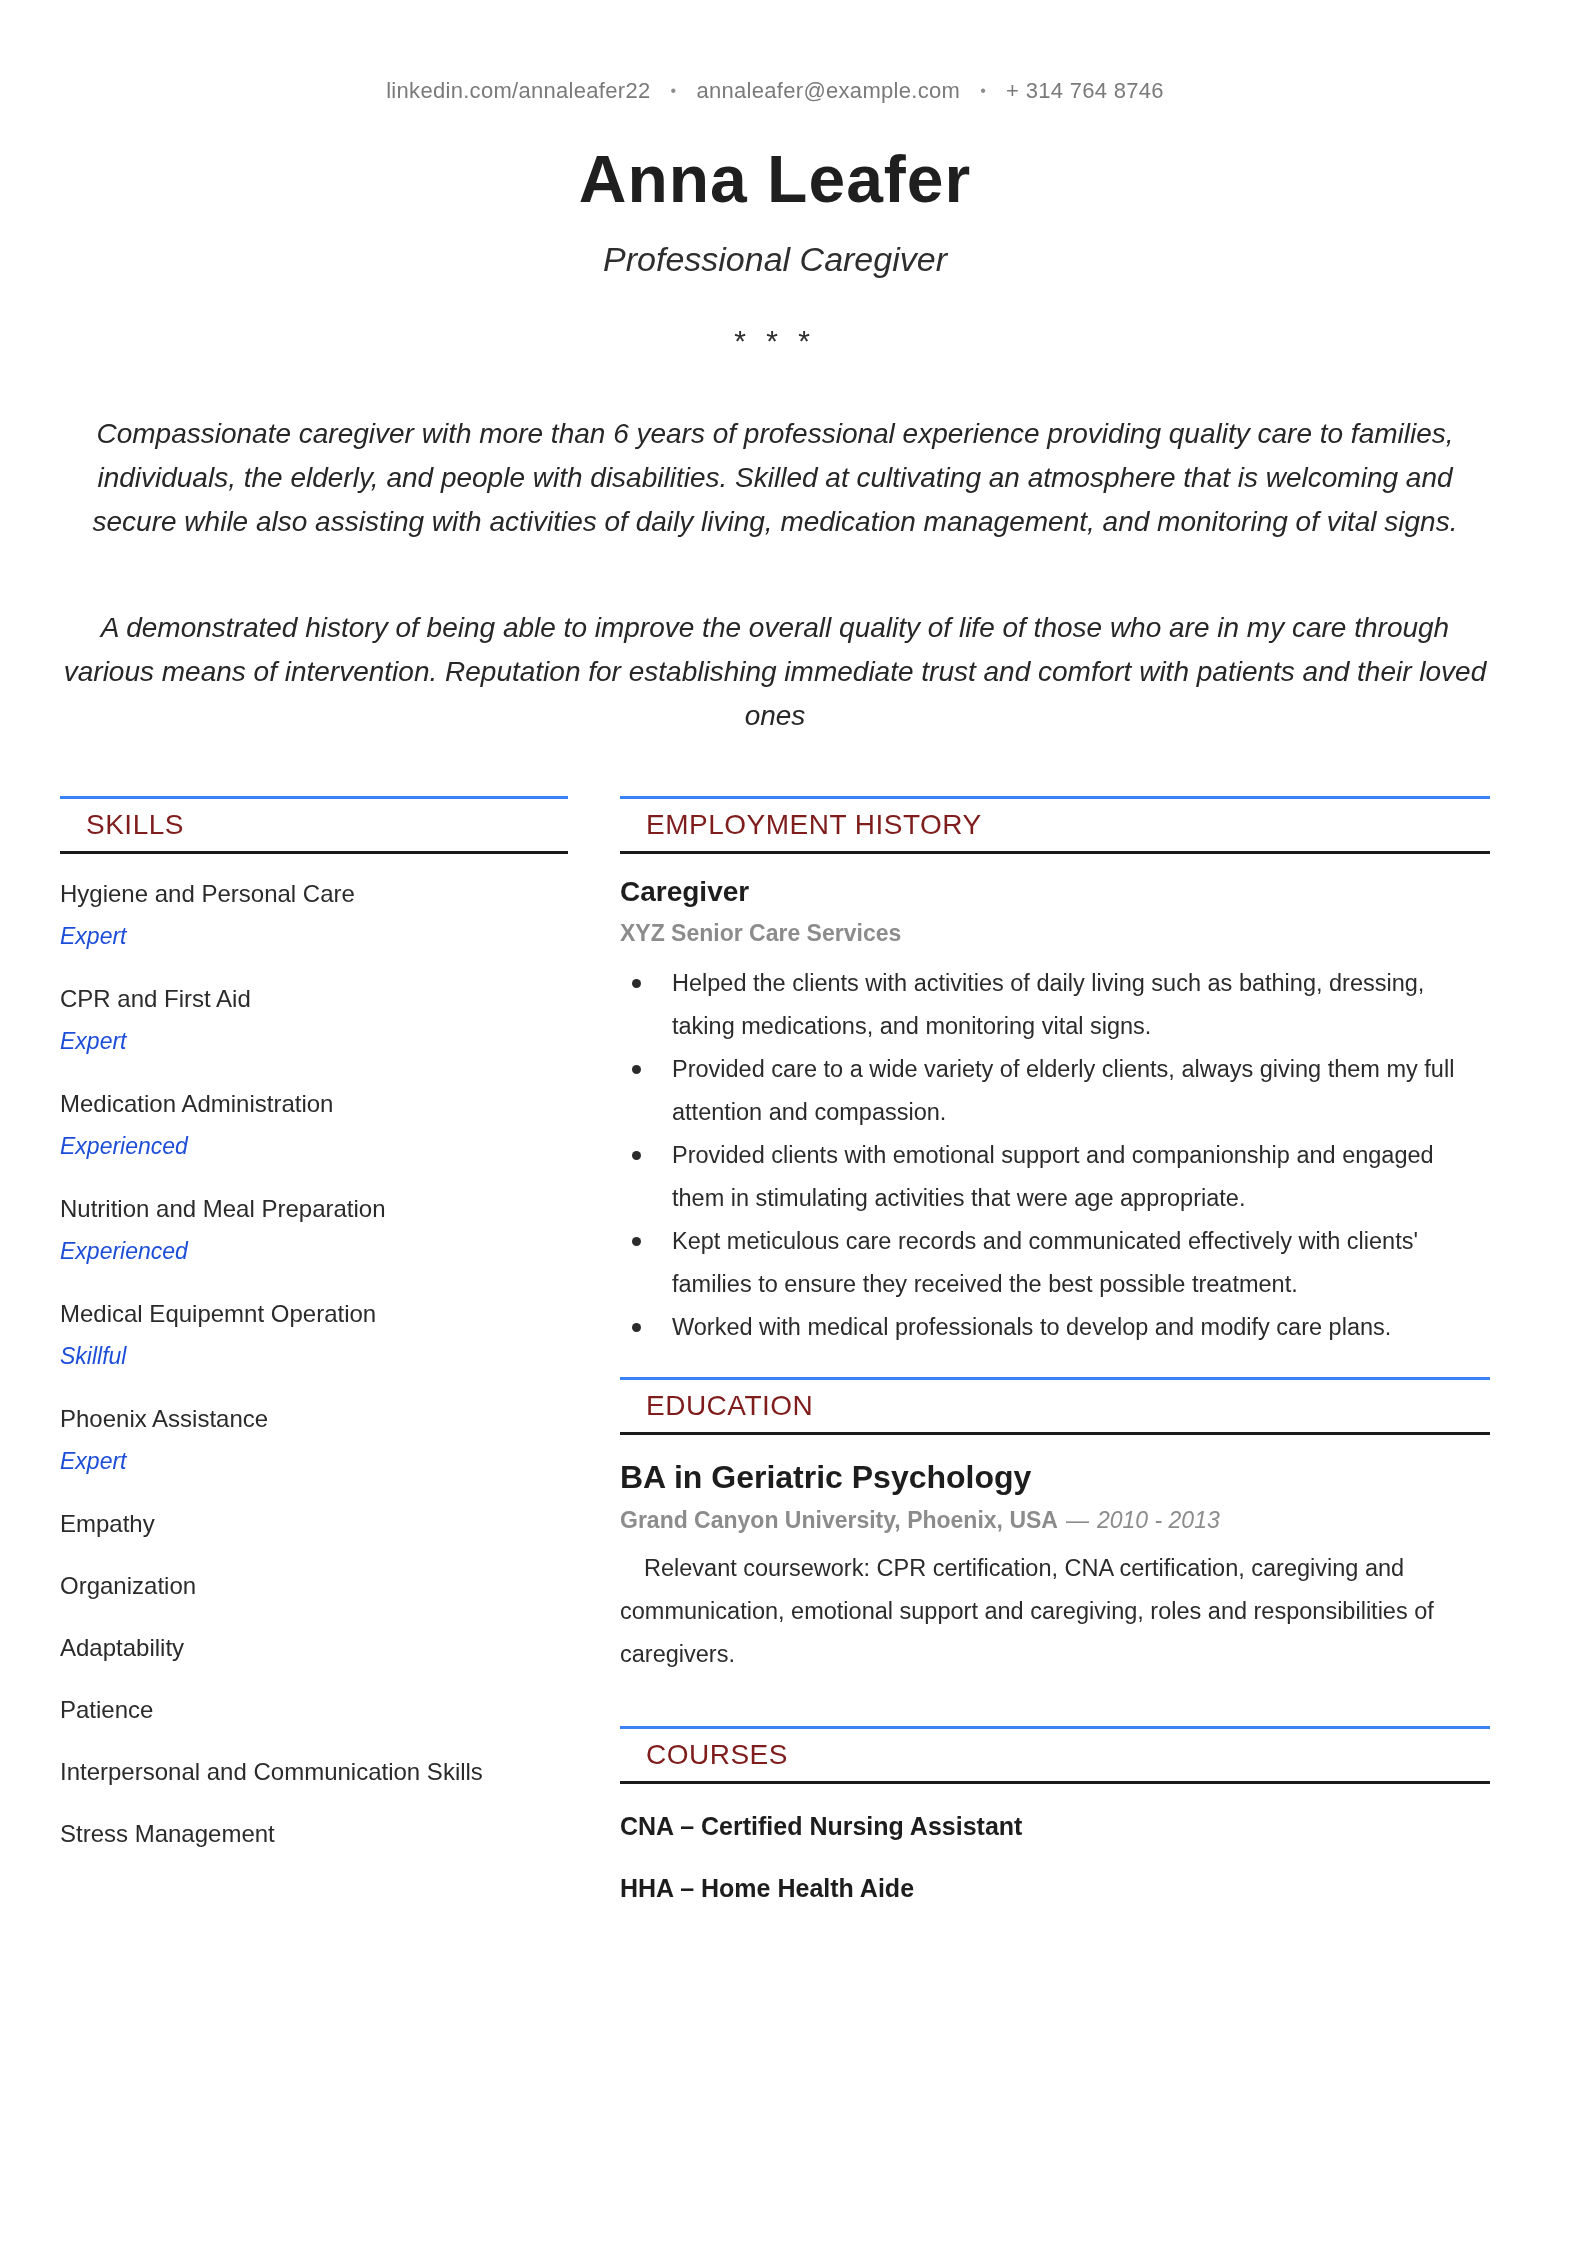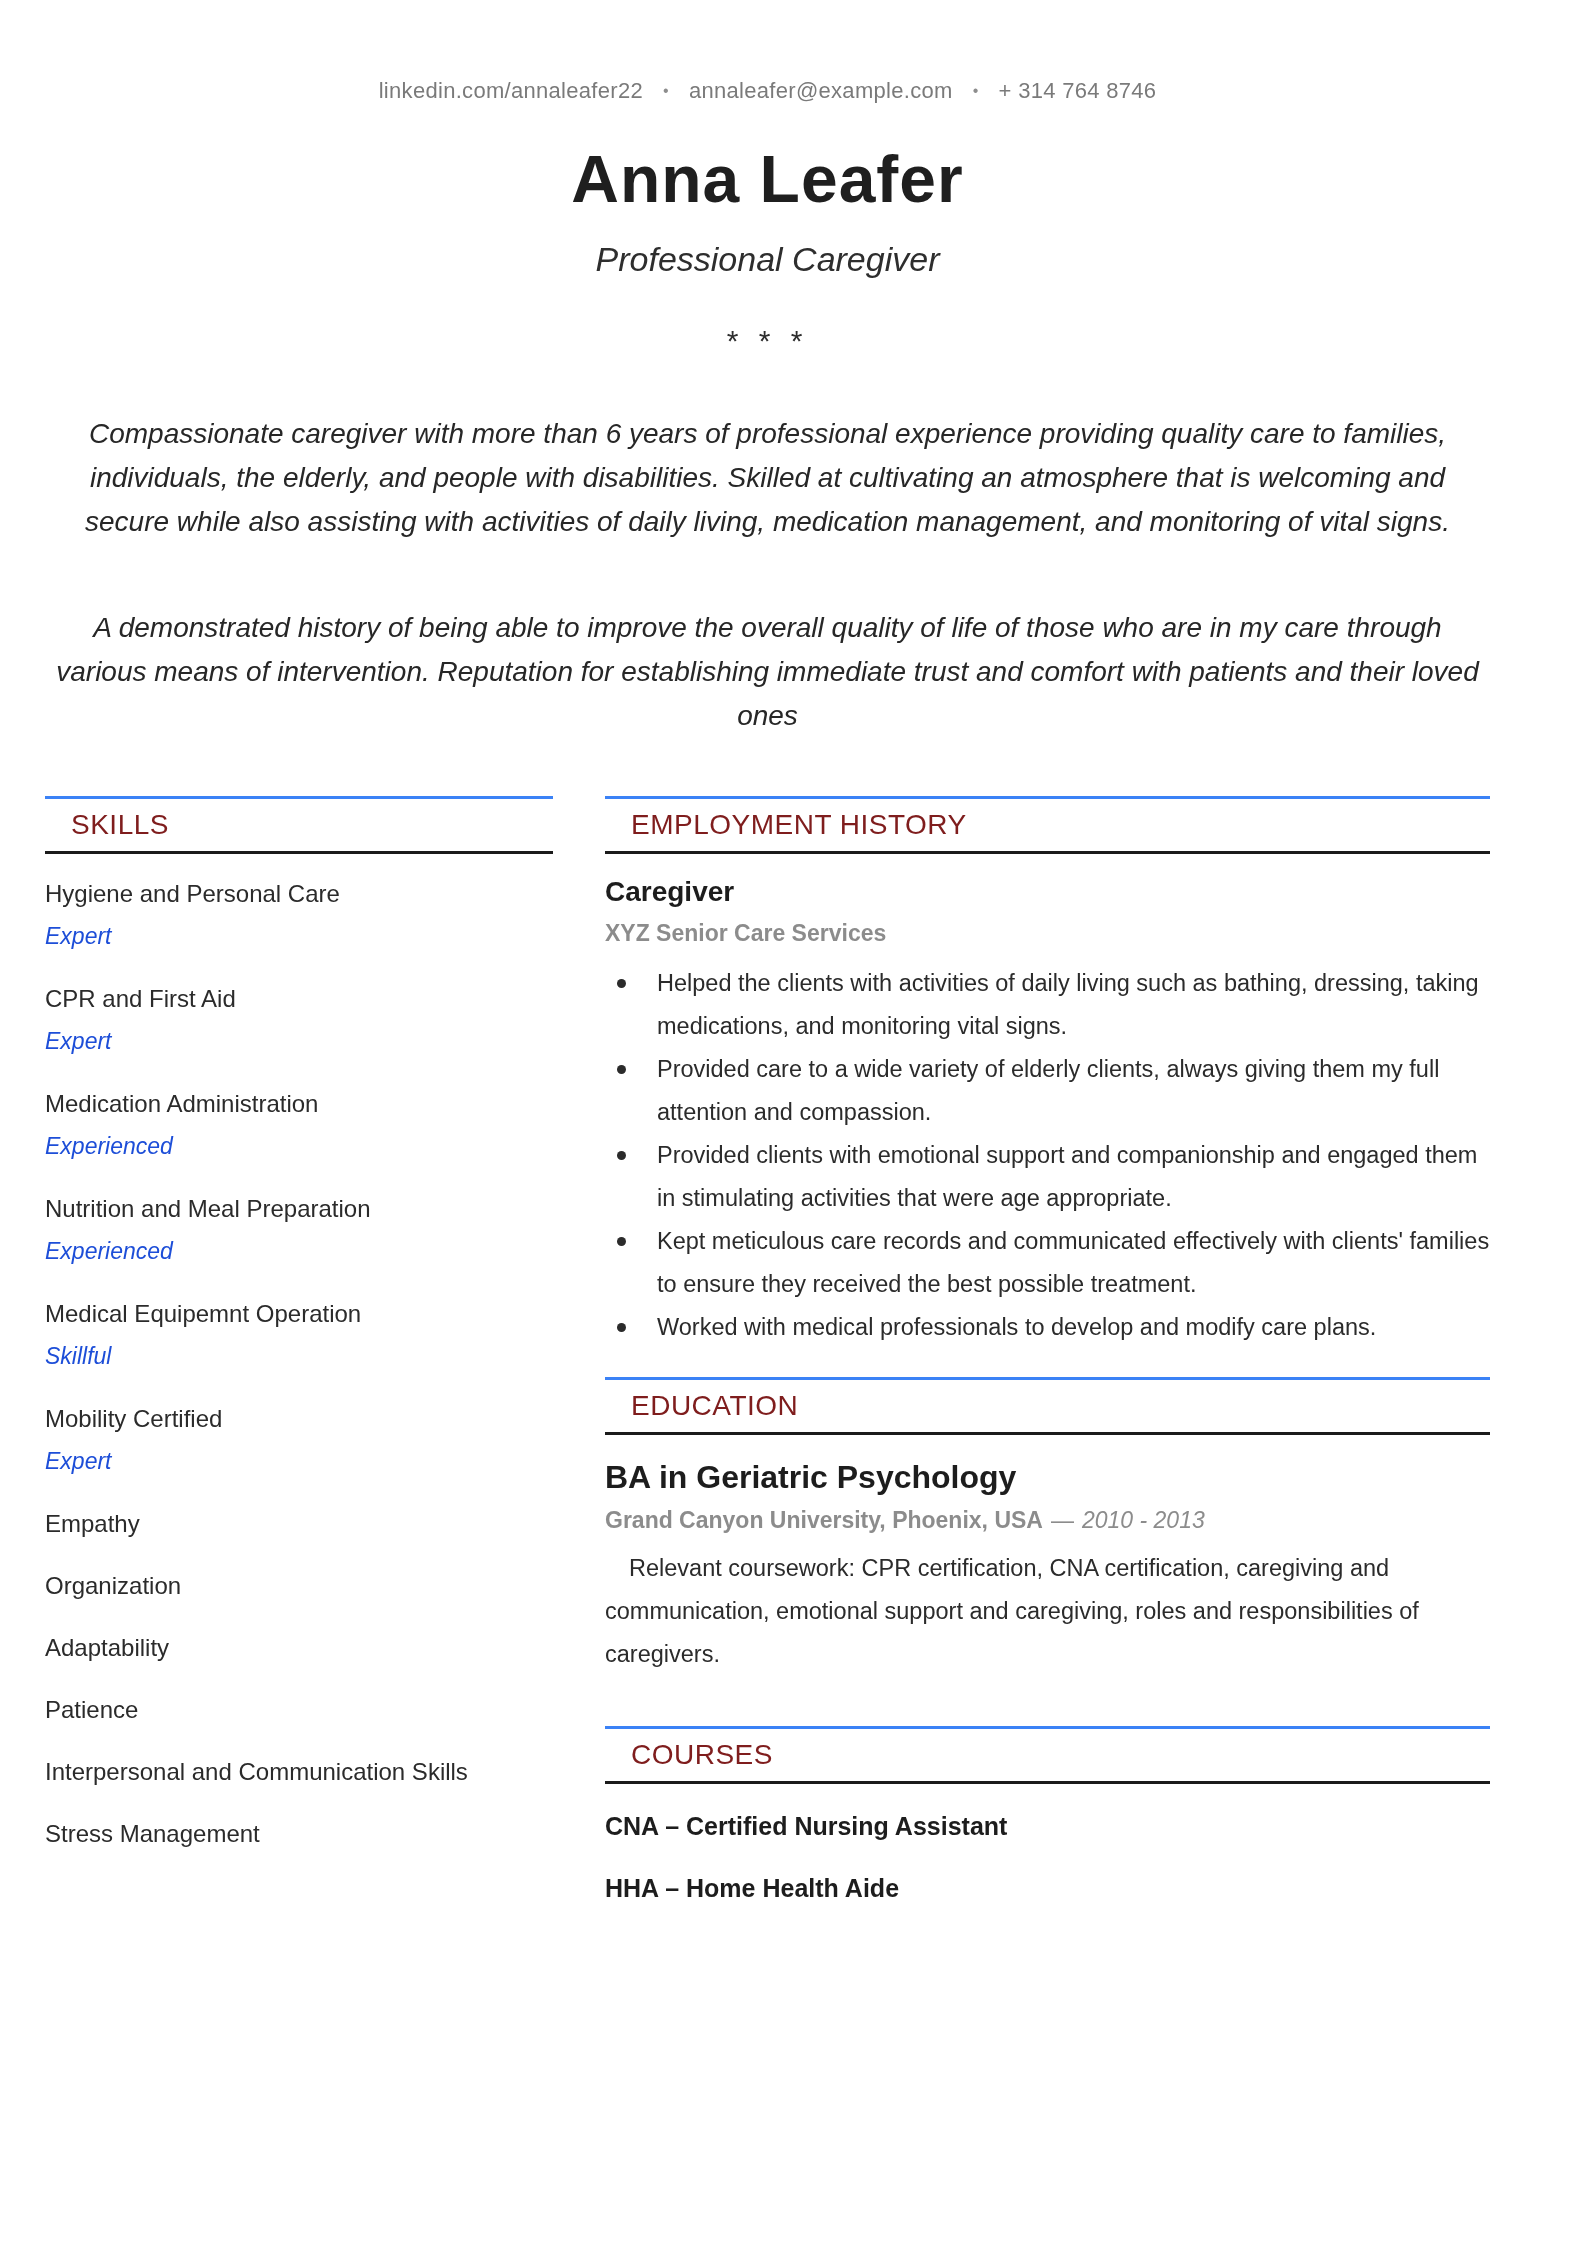--- a/index.html
+++ b/index.html
@@ -3,21 +3,21 @@
 <meta charset="utf-8">
 <style>
   * { margin: 0; padding: 0; box-sizing: border-box; }
   html, body { background: #ffffff; }
   body {
     width: 1588px; height: 2244px;
     font-family: "Liberation Sans", "DejaVu Sans", sans-serif;
     color: #262626;
     overflow: hidden;
   }
-  .page { width: 1588px; height: 2240px; padding: 78px 98px 0 45px; }
+  .page { width: 1588px; height: 2240px; padding: 78px 98px 0 60px; }
 
   
   .contact {
     text-align: center; font-size: 22px; line-height: 26px;
     color: #7a7a7a; letter-spacing: 0.3px;
   }
   .contact .sep {
     display: inline-block; margin: 0 20px;
     font-size: 16px; color: #8d8d8d; vertical-align: 2px;
   }
@@ -130,21 +130,21 @@
     <div class="skill-name">Nutrition and Meal Preparation</div>
     <div class="skill-level">Experienced</div>
   </div>
 
   <div class="skill-item">
     <div class="skill-name">Medical Equipemnt Operation</div>
     <div class="skill-level">Skillful</div>
   </div>
 
   <div class="skill-item">
-    <div class="skill-name">Mobility Certified</div>
+    <div class="skill-name">Phoenix Assistance</div>
     <div class="skill-level">Expert</div>
   </div>
 
   <div class="skill-item">
     <div class="skill-name">Empathy</div>
 
   </div>
 
   <div class="skill-item">
     <div class="skill-name">Organization</div>

